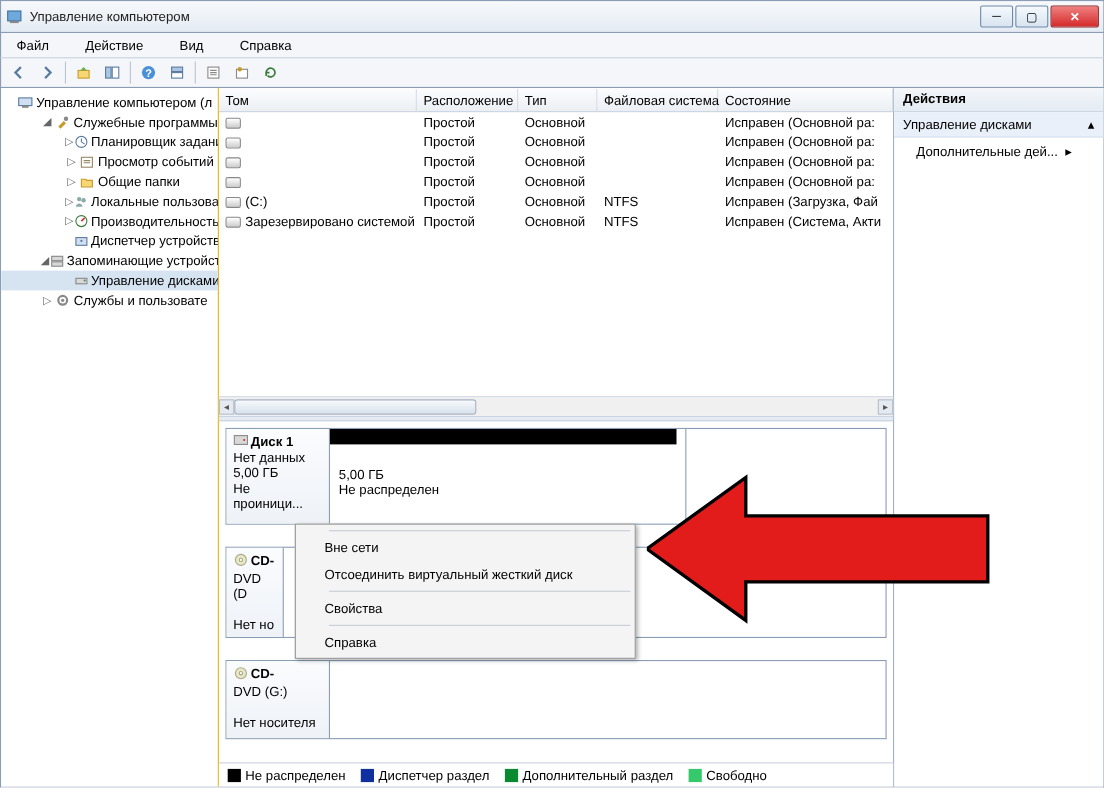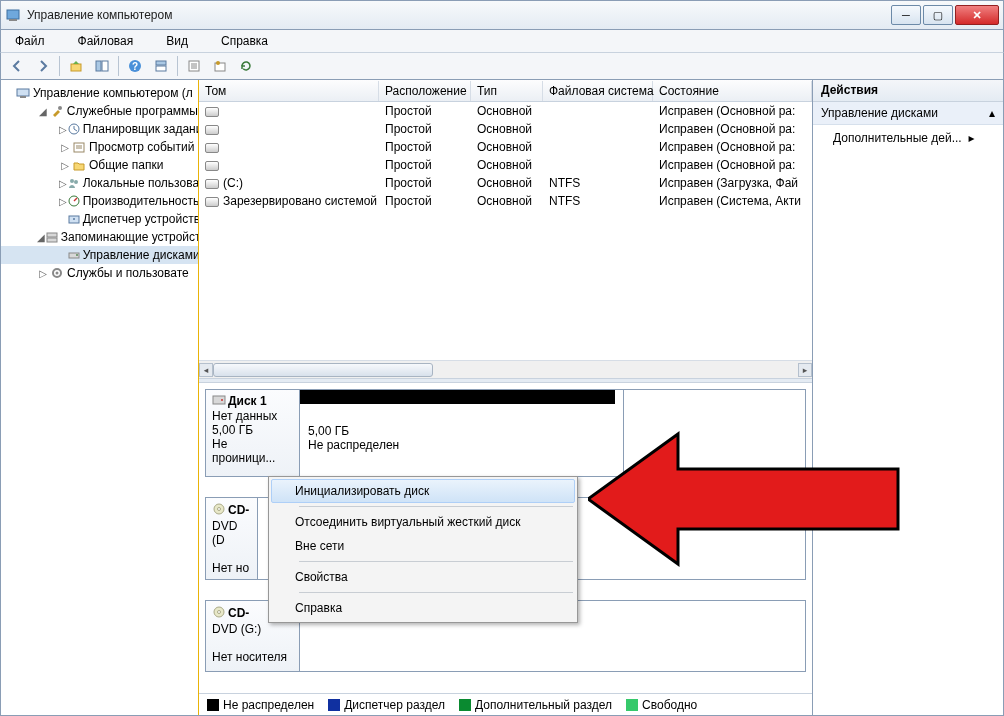--- a/index.html
+++ b/index.html
@@ -167,21 +167,21 @@
         <span>▢</span>
       </div>
     <div class="winbtn close">
         <span>✕</span>
       </div>
   </div>
 </div>
 
 <div class="menubar">
   <span>Файл</span>
-  <span>Файловая</span>
+  <span>Действие</span>
   <span>Вид</span>
   <span>Справка</span>
 </div>
 
 <div class="toolbar">
   <div class="tb-btn">
       <svg width="14" height="14">
         <path d="M9 2 L4 7 L9 12" stroke="#5a7aa0" stroke-width="2" fill="none"></path>
       </svg>
     </div>
@@ -481,24 +481,23 @@
       <span>Управление дисками</span>
       <span>▴</span>
     </div>
     <div class="actions-item">
       <span>Дополнительные дей...</span>&nbsp;&nbsp;▸
     </div>
   </div>
 </div>
 
 <div class="context-menu">
-  <div class="cm-item hover">Инициализировать диск</div>
   <div class="cm-sep"></div>
+  <div class="cm-item">Вне сети</div>
   <div class="cm-item">Отсоединить виртуальный жесткий диск</div>
-  <div class="cm-item">Вне сети</div>
   <div class="cm-sep"></div>
   <div class="cm-item">Свойства</div>
   <div class="cm-sep"></div>
   <div class="cm-item">Справка</div>
 </div>
 
 <svg class="big-arrow" width="320" height="150">
   <polygon points="0,75 90,10 90,45 310,45 310,105 90,105 90,140" fill="#e21b1b" stroke="#000" stroke-width="3"></polygon>
 </svg>
 

